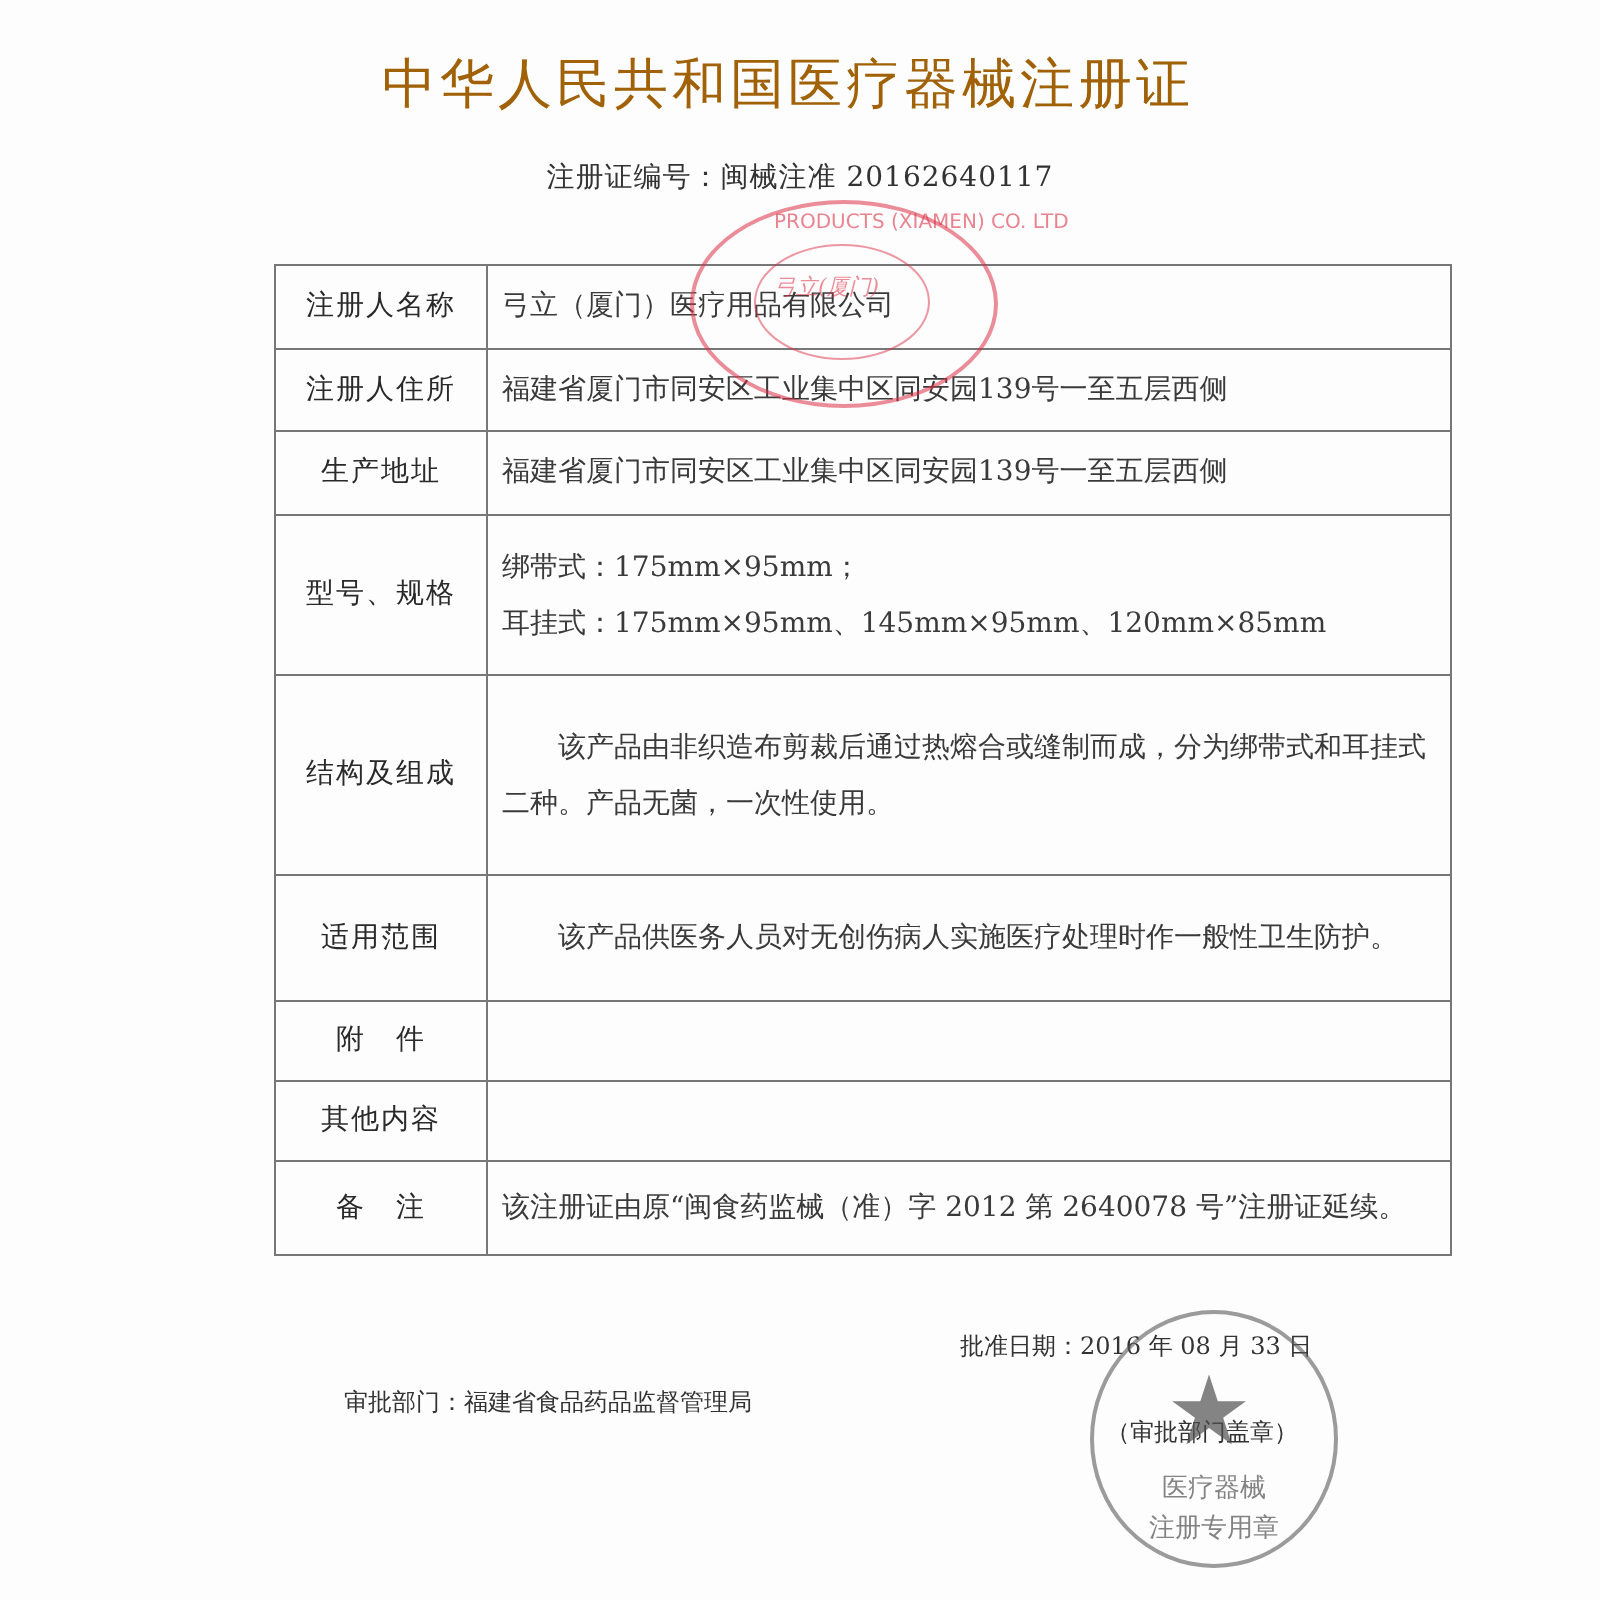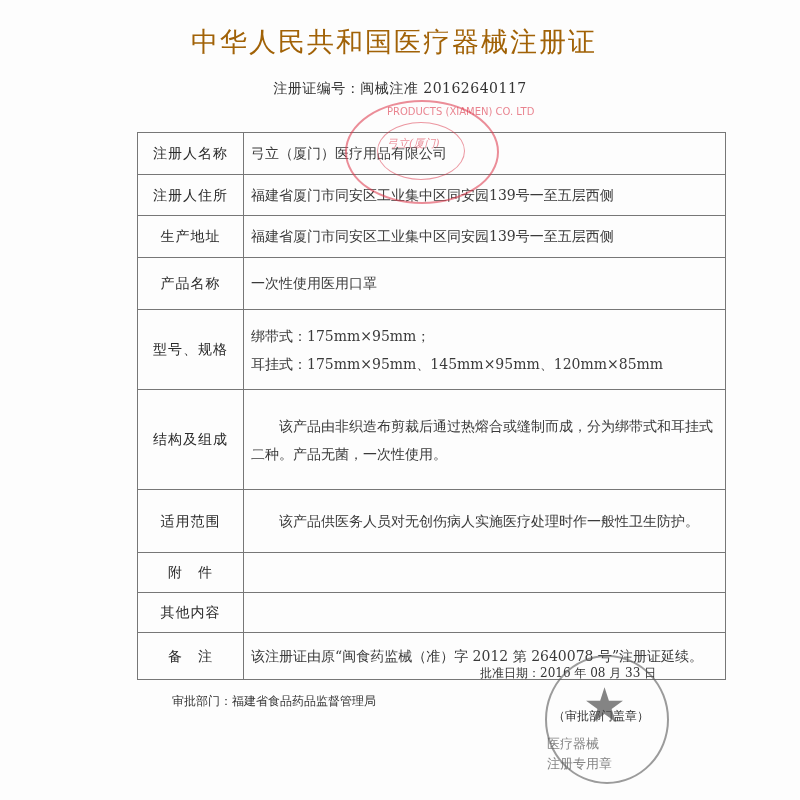--- a/index.html
+++ b/index.html
@@ -55,21 +55,21 @@
       font-style: italic;
     }
     .stamp-gray {
       position: absolute; left: 545px; top: 655px; width: 120px; height: 125px;
       border: 2px solid rgba(90,90,90,0.6); border-radius: 50%; pointer-events: none;
     }
     .stamp-gray .star {
       position: absolute; left: 36px; top: 20px; font-size: 48px; color: rgba(80,80,80,0.7);
     }
     .stamp-gray .txt {
-      position: absolute; left: 0; width: 120px; font-size: 13px;
+      position: absolute; left: 0; width: 120px; text-align: center; font-size: 13px;
       color: rgba(90,90,90,0.75);
     }
   </style>
 </head>
 <body>
 
 <div class="title">中华人民共和国医疗器械注册证</div>
 <div class="cert-no">
   <span>注册证编号：</span><span>闽械注准 20162640117</span>
 </div>
@@ -80,24 +80,20 @@
     <td class="label">注册人名称</td>
     <td>弓立（厦门）医疗用品有限公司</td>
   </tr>
   <tr style="height:41px">
     <td class="label">注册人住所</td>
     <td>福建省厦门市同安区工业集中区同安园139号一至五层西侧</td>
   </tr>
   <tr style="height:42px">
     <td class="label">生产地址</td>
     <td>福建省厦门市同安区工业集中区同安园139号一至五层西侧</td>
-  </tr>
-  <tr style="height:52px">
-    <td class="label">产品名称</td>
-    <td>一次性使用医用口罩</td>
   </tr>
   <tr style="height:80px">
     <td class="label">型号、规格</td>
     <td>
       <div style="line-height:28px">绑带式：175mm×95mm；</div>
       <div style="line-height:28px">耳挂式：175mm×95mm、145mm×95mm、120mm×85mm</div>
     </td>
   </tr>
   <tr style="height:100px">
     <td class="label">结构及组成</td>

